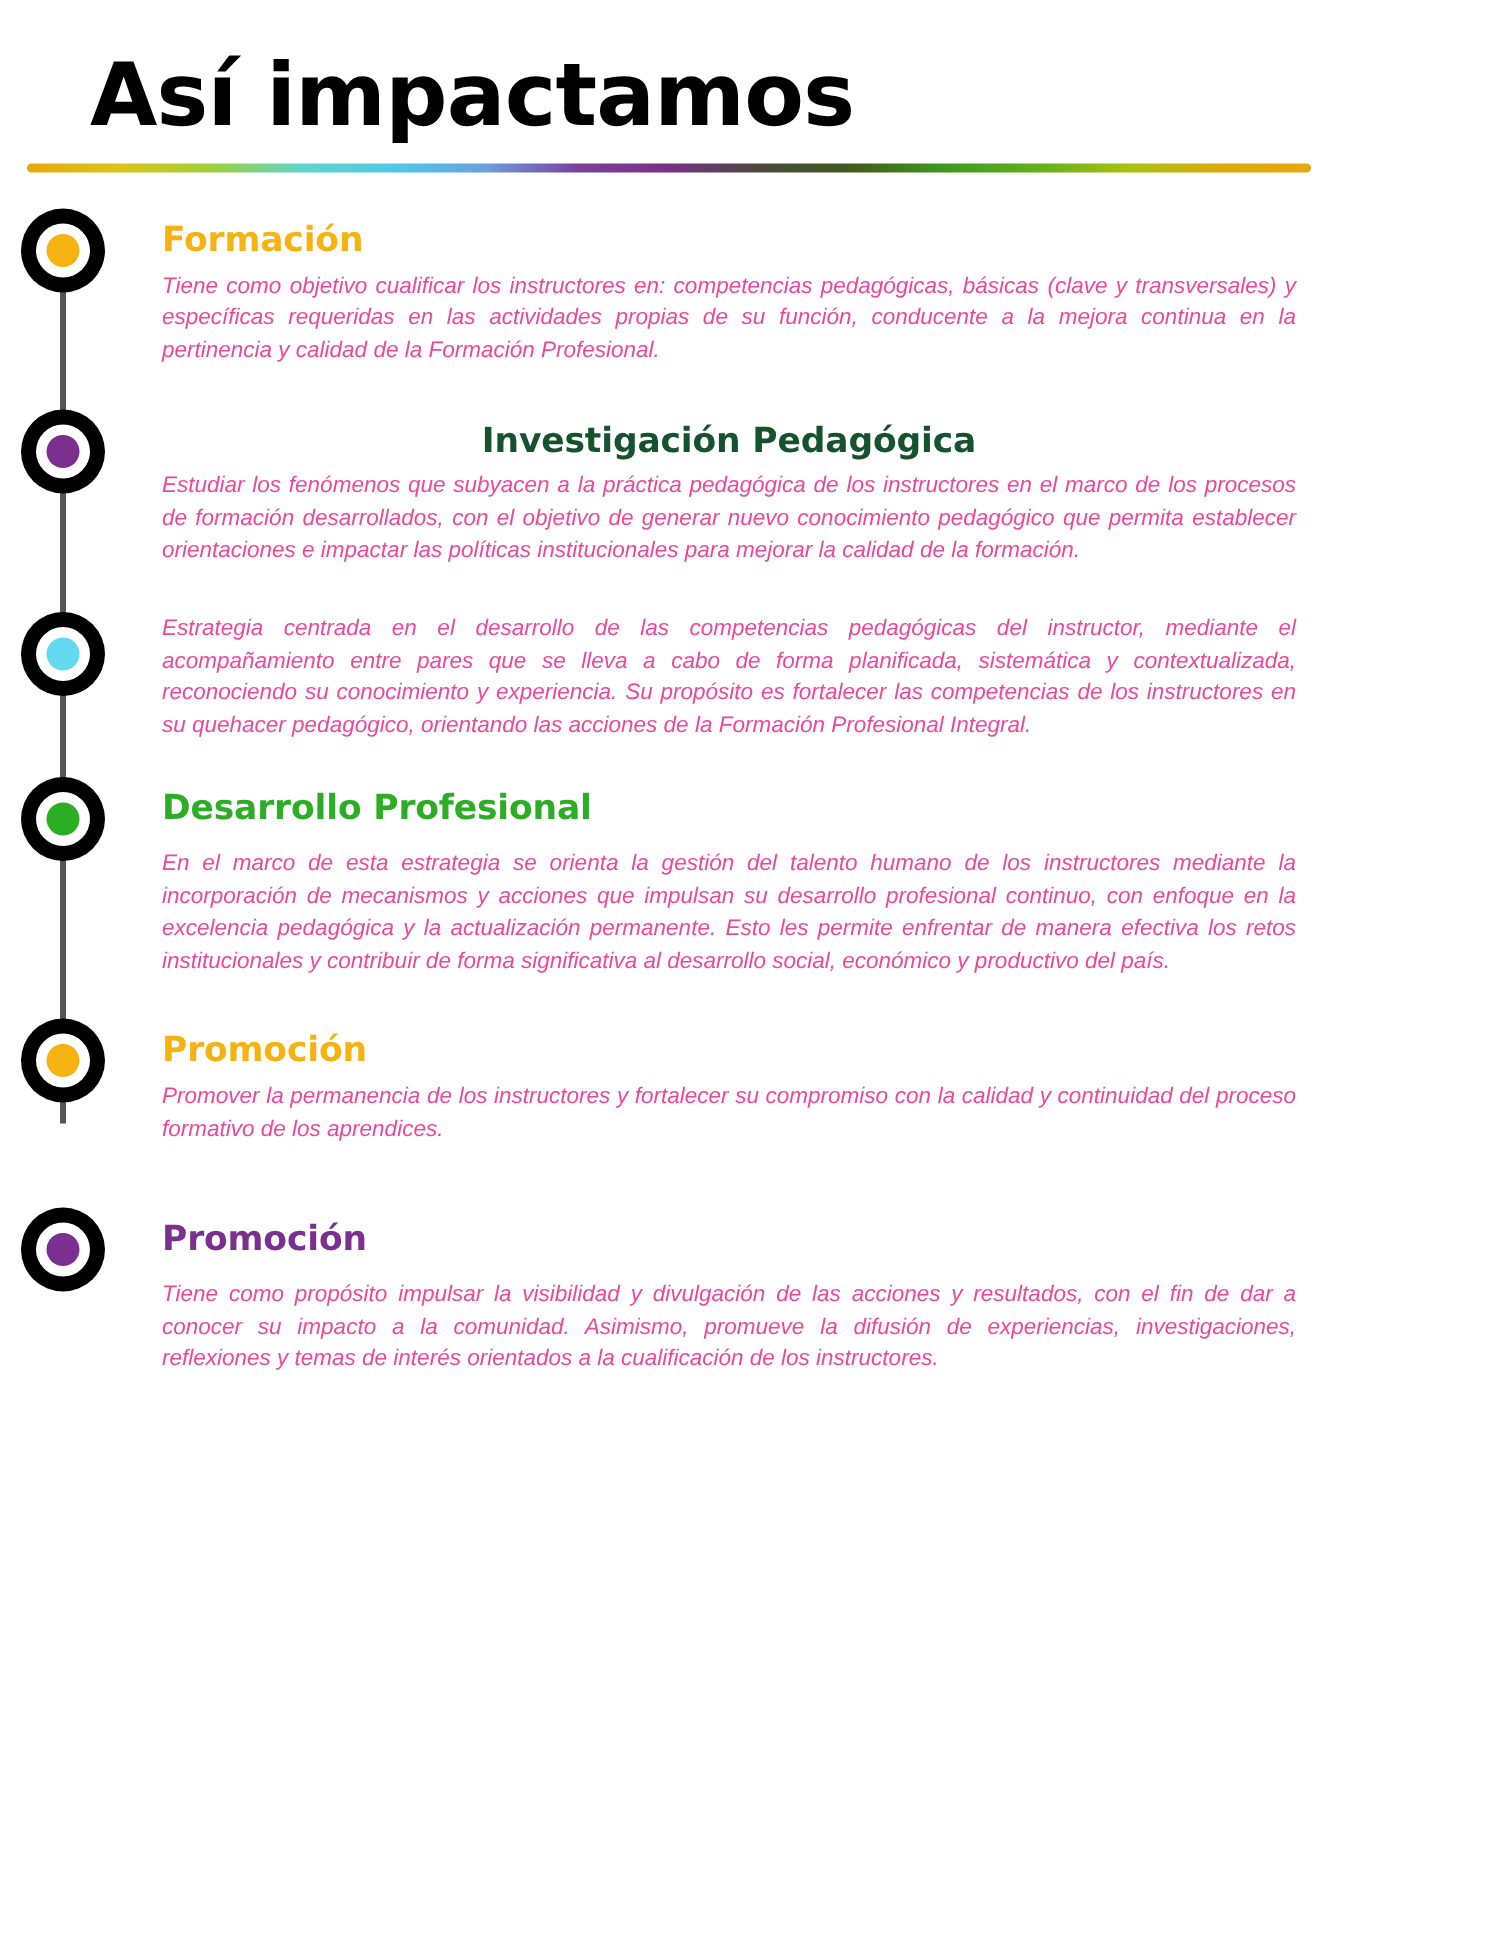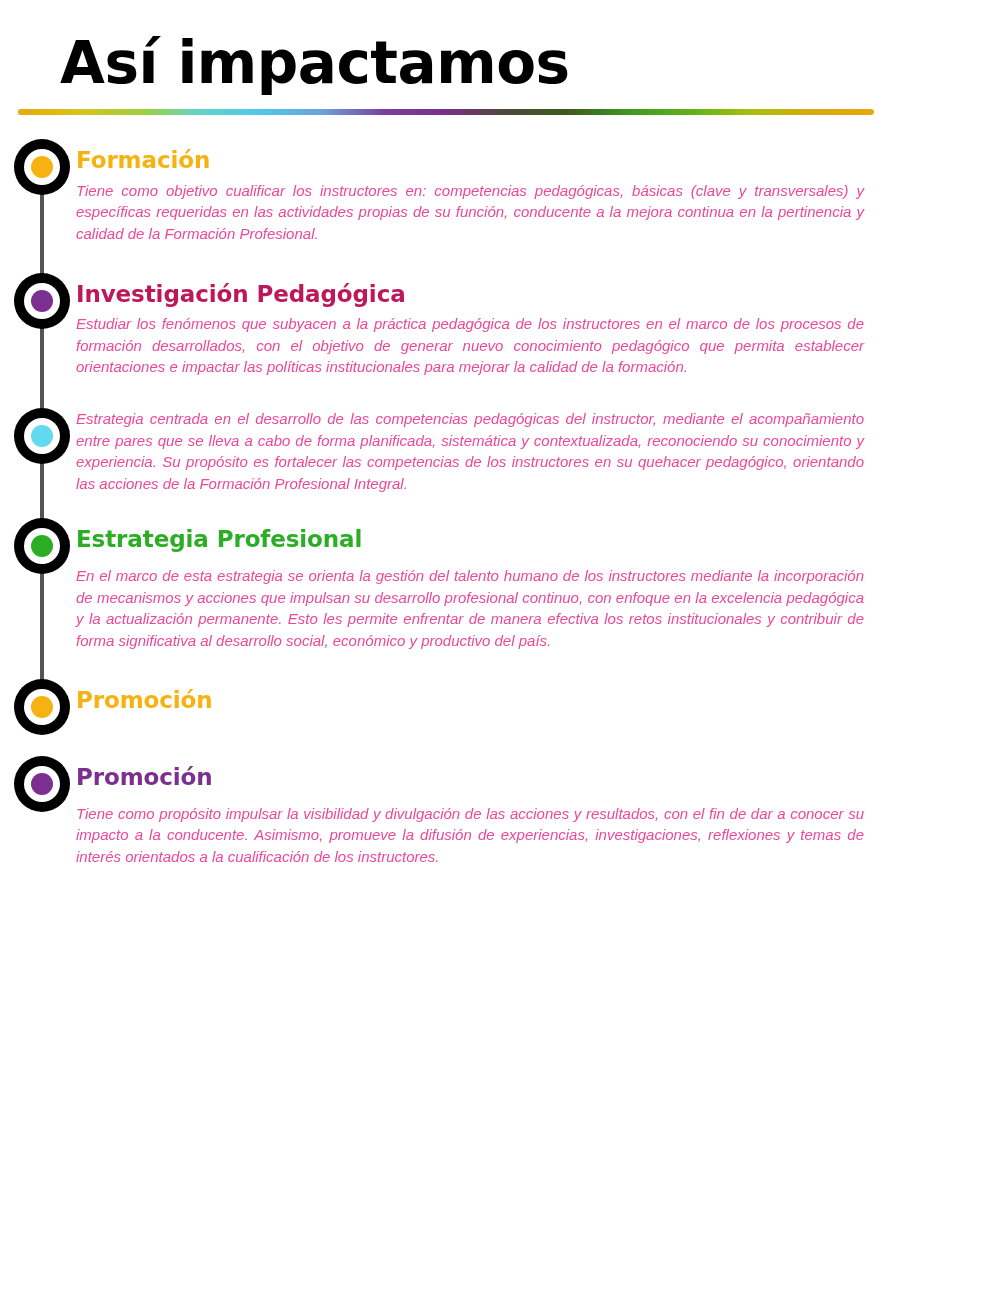--- a/index.html
+++ b/index.html
@@ -61,21 +61,21 @@
     top: 26px;
     bottom: 168px;
     width: 4px;
     background: #555555;
     z-index: 0;
   }
 
   .entry {
     position: relative;
     z-index: 1;
-    padding-left: 76px;
+    padding-left: 108px;
     padding-right: 28px;
     margin-bottom: 0;
   }
 
   .marker {
     position: absolute;
     left: 14px;
     top: 0;
     width: 56px;
     height: 56px;
@@ -162,53 +162,54 @@
           </div>
           <h2 class="entry-heading" style="color: rgb(246, 178, 16);">Formación</h2>
           <p class="entry-body">Tiene como objetivo cualificar los instructores en: competencias pedagógicas, básicas (clave y transversales) y específicas requeridas en las actividades propias de su función, conducente a la mejora continua en la pertinencia y calidad de la Formación Profesional.</p>
         </div>
         <div class="entry e1">
           <div class="marker">
             <div class="marker-inner">
               <div class="marker-dot" style="background: rgb(123, 47, 142);"></div>
             </div>
           </div>
-          <h2 class="entry-heading" style="color: #be185d;">Investigación Pedagógica</h2>
+          <h2 class="entry-heading" style="color: #14532d; text-align: center;">Investigación Pedagógica</h2>
           <p class="entry-body">Estudiar los fenómenos que subyacen a la práctica pedagógica de los instructores en el marco de los procesos de formación desarrollados, con el objetivo de generar nuevo conocimiento pedagógico que permita establecer orientaciones e impactar las políticas institucionales para mejorar la calidad de la formación.</p>
         </div>
         <div class="entry e2">
           <div class="marker">
             <div class="marker-inner">
               <div class="marker-dot" style="background: rgb(99, 217, 239);"></div>
             </div>
           </div>
           <p class="entry-body">Estrategia centrada en el desarrollo de las competencias pedagógicas del instructor, mediante el acompañamiento entre pares que se lleva a cabo de forma planificada, sistemática y contextualizada, reconociendo su conocimiento y experiencia. Su propósito es fortalecer las competencias de los instructores en su quehacer pedagógico, orientando las acciones de la Formación Profesional Integral.</p>
         </div>
         <div class="entry e3">
           <div class="marker">
             <div class="marker-inner">
               <div class="marker-dot" style="background: rgb(43, 174, 36);"></div>
             </div>
           </div>
-          <h2 class="entry-heading" style="color: rgb(43, 174, 36);">Estrategia Profesional</h2>
+          <h2 class="entry-heading" style="color: rgb(43, 174, 36);">Desarrollo Profesional</h2>
           <p class="entry-body">En el marco de esta estrategia se orienta la gestión del talento humano de los instructores mediante la incorporación de mecanismos y acciones que impulsan su desarrollo profesional continuo, con enfoque en la excelencia pedagógica y la actualización permanente. Esto les permite enfrentar de manera efectiva los retos institucionales y contribuir de forma significativa al desarrollo social, económico y productivo del país.</p>
         </div>
         <div class="entry e4">
           <div class="marker">
             <div class="marker-inner">
               <div class="marker-dot" style="background: rgb(246, 178, 16);"></div>
             </div>
           </div>
           <h2 class="entry-heading" style="color: rgb(246, 178, 16);">Promoción</h2>
+          <p class="entry-body">Promover la permanencia de los instructores y fortalecer su compromiso con la calidad y continuidad del proceso formativo de los aprendices.</p>
         </div>
         <div class="entry e5">
           <div class="marker">
             <div class="marker-inner">
               <div class="marker-dot" style="background: rgb(123, 47, 142);"></div>
             </div>
           </div>
           <h2 class="entry-heading" style="color: rgb(123, 47, 142);">Promoción</h2>
-          <p class="entry-body">Tiene como propósito impulsar la visibilidad y divulgación de las acciones y resultados, con el fin de dar a conocer su impacto a la conducente. Asimismo, promueve la difusión de experiencias, investigaciones, reflexiones y temas de interés orientados a la cualificación de los instructores.</p>
+          <p class="entry-body">Tiene como propósito impulsar la visibilidad y divulgación de las acciones y resultados, con el fin de dar a conocer su impacto a la comunidad. Asimismo, promueve la difusión de experiencias, investigaciones, reflexiones y temas de interés orientados a la cualificación de los instructores.</p>
         </div>
       </div>
   </div>
 
 </div>
 
 </body></html>

